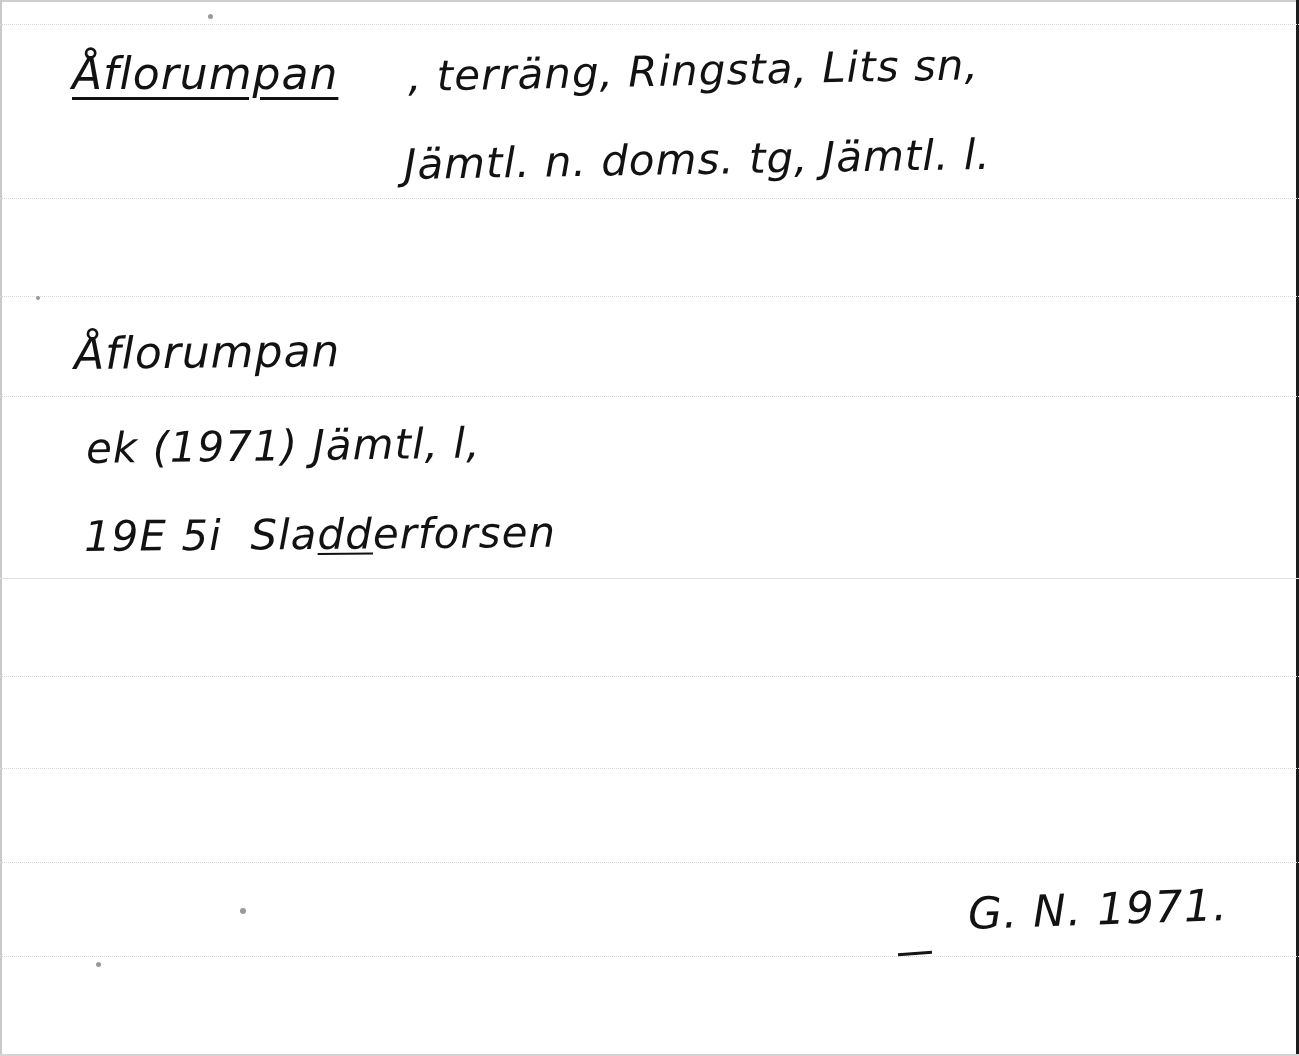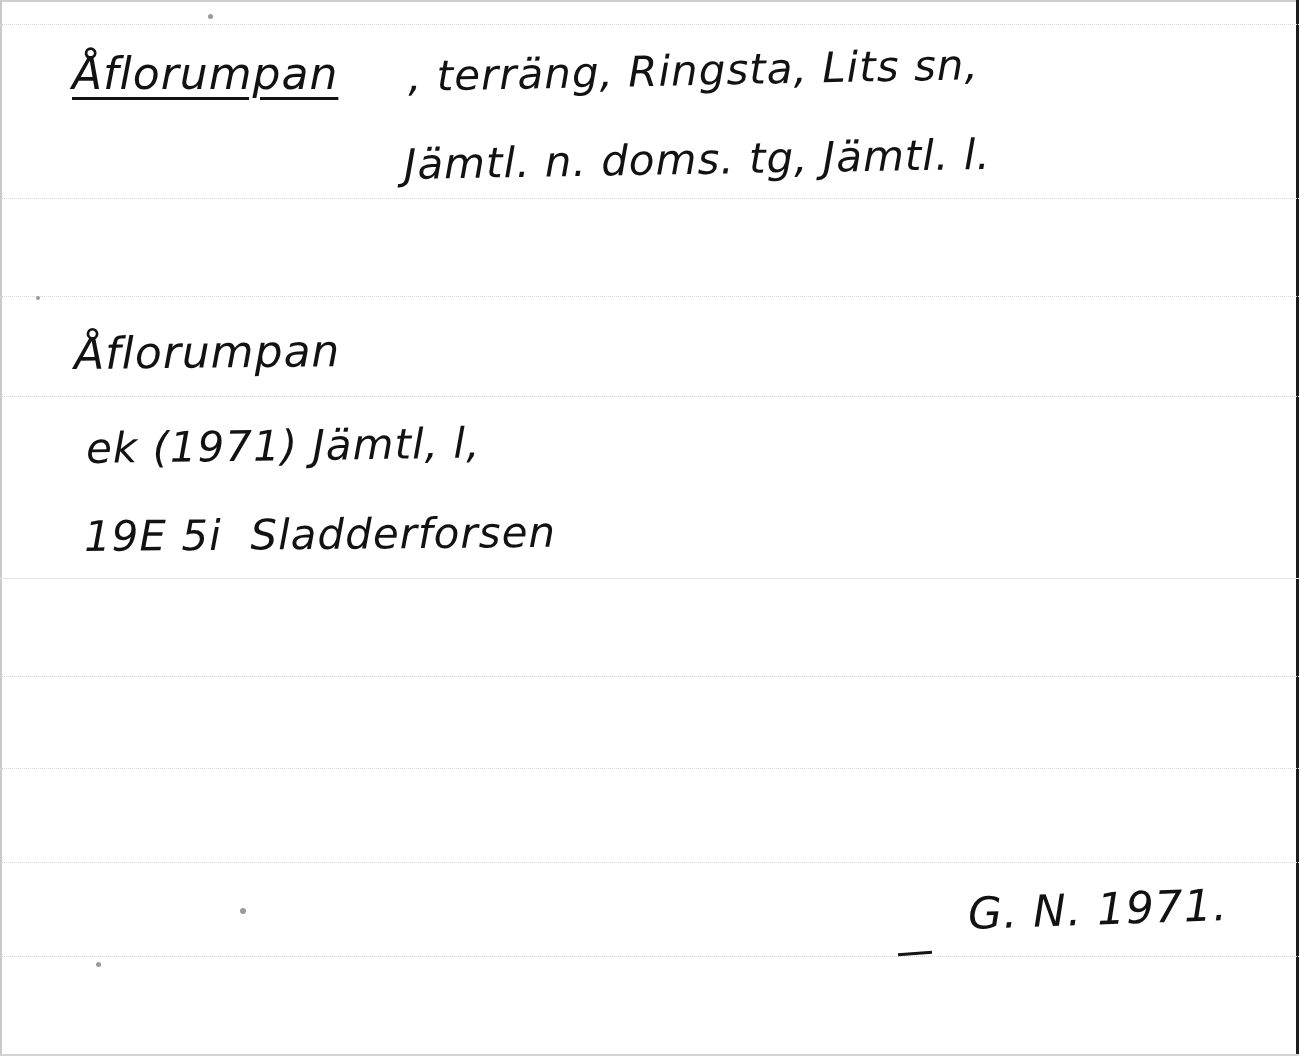--- a/index.html
+++ b/index.html
@@ -99,20 +99,21 @@
     font-size: 42px;
     transform: rotate(-0.8deg);
   }
   #body-line3 {
     left: 84px;
     top: 512px;
     font-size: 42px;
     transform: rotate(-0.5deg);
   }
   #body-line3 .underline {
+    text-decoration: underline;
     text-underline-offset: 4px;
     text-decoration-thickness: 2px;
   }
 
   #signature {
     left: 968px;
     top: 888px;
     font-size: 44px;
     transform: rotate(-2deg);
   }

